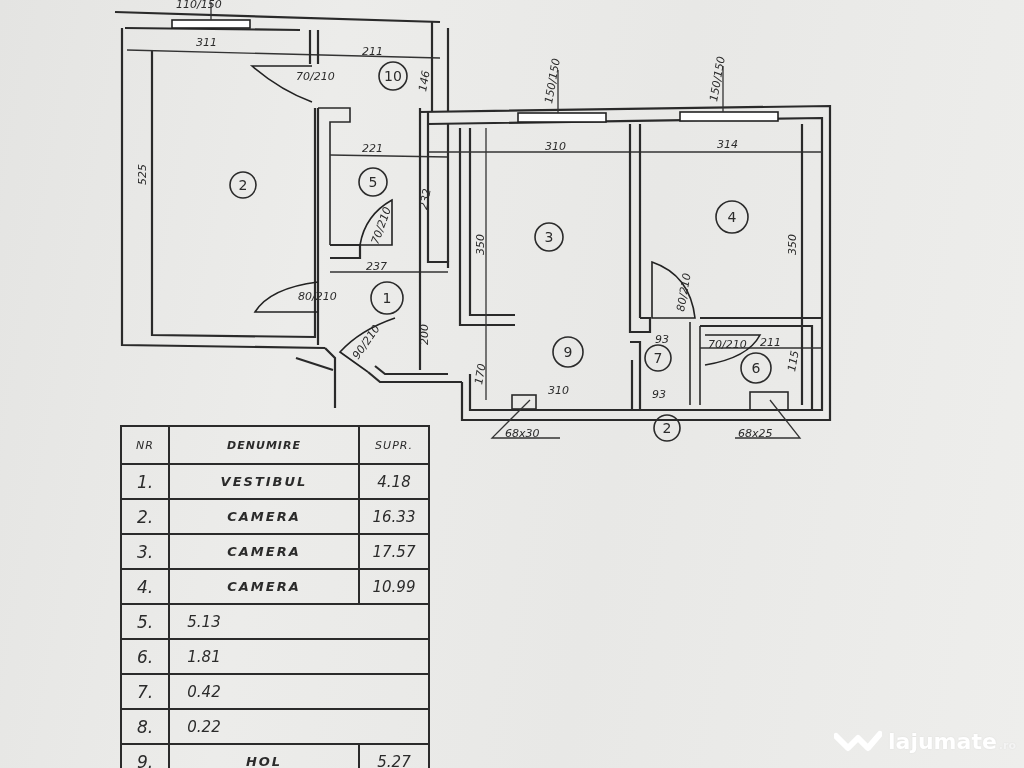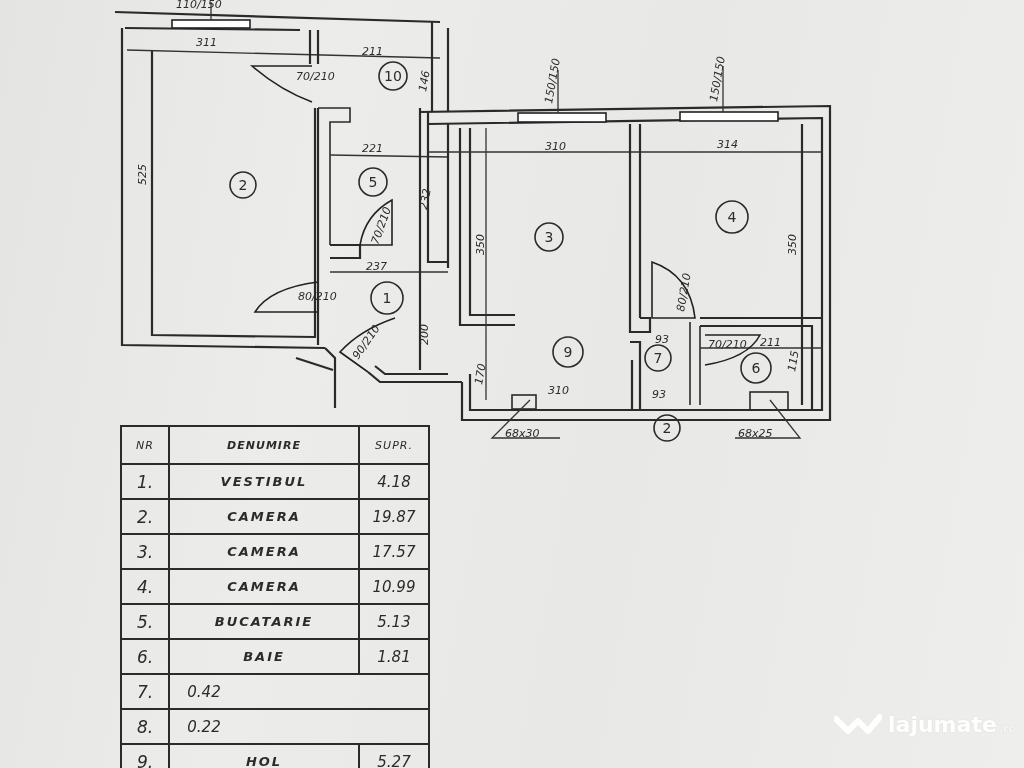--- a/index.html
+++ b/index.html
@@ -28,21 +28,21 @@
     font-family:"DejaVu Sans", sans-serif; font-style:italic; color:#2b2b2b;
   }
   .row { display:flex; height:33px; border-bottom:2px solid #2b2b2b; align-items:center; }
   .row.head { height:36px; }
   .c1 { width:46px; text-align:center; border-right:2px solid #2b2b2b; height:100%; display:flex; align-items:center; justify-content:center; font-size:17px; }
   .c2 { flex:1; text-align:center; border-right:2px solid #2b2b2b; height:100%; display:flex; align-items:center; justify-content:center; font-size:13px; letter-spacing:2px;font-weight:bold; }
   .c3 { width:68px; text-align:center; height:100%; display:flex; align-items:center; justify-content:center; font-size:15px; }
   .head .c1, .head .c2, .head .c3 { font-size:11px; letter-spacing:1px; }
 
   .watermark {
-    position:absolute; right:8px; bottom:31px; display:flex; align-items:center; gap:6px;
+    position:absolute; right:8px; bottom:14px; display:flex; align-items:center; gap:6px;
     color:#ffffff; font-family:"DejaVu Sans", sans-serif; font-weight:bold; font-size:22px;
     text-shadow:0 0 2px rgba(0,0,0,0.08);
   }
   .watermark .tld { font-size:11px; color:#f4f4f4; font-weight:bold; margin-left:-4px; margin-top:8px; }
   .logo-icon { width:48px; height:26px; }
 </style>
 </head>
 <body>
 
 <div class="paper"></div>
@@ -195,40 +195,38 @@
     <div class="c3">SUPR.</div>
   </div>
   <div class="row">
     <div class="c1">1.</div>
     <div class="c2">VESTIBUL</div>
     <div class="c3">4.18</div>
   </div>
   <div class="row">
     <div class="c1">2.</div>
     <div class="c2">CAMERA</div>
-    <div class="c3">19.87</div>
+    <div class="c3">16.33</div>
   </div>
   <div class="row">
     <div class="c1">3.</div>
     <div class="c2">CAMERA</div>
     <div class="c3">17.57</div>
   </div>
   <div class="row">
     <div class="c1">4.</div>
     <div class="c2">CAMERA</div>
     <div class="c3">10.99</div>
   </div>
   <div class="row">
     <div class="c1">5.</div>
-    <div class="c2">BUCATARIE</div>
     <div class="c3">5.13</div>
   </div>
   <div class="row">
     <div class="c1">6.</div>
-    <div class="c2">BAIE</div>
     <div class="c3">1.81</div>
   </div>
   <div class="row">
     <div class="c1">7.</div>
     <div class="c3">0.42</div>
   </div>
   <div class="row">
     <div class="c1">8.</div>
     <div class="c3">0.22</div>
   </div>

